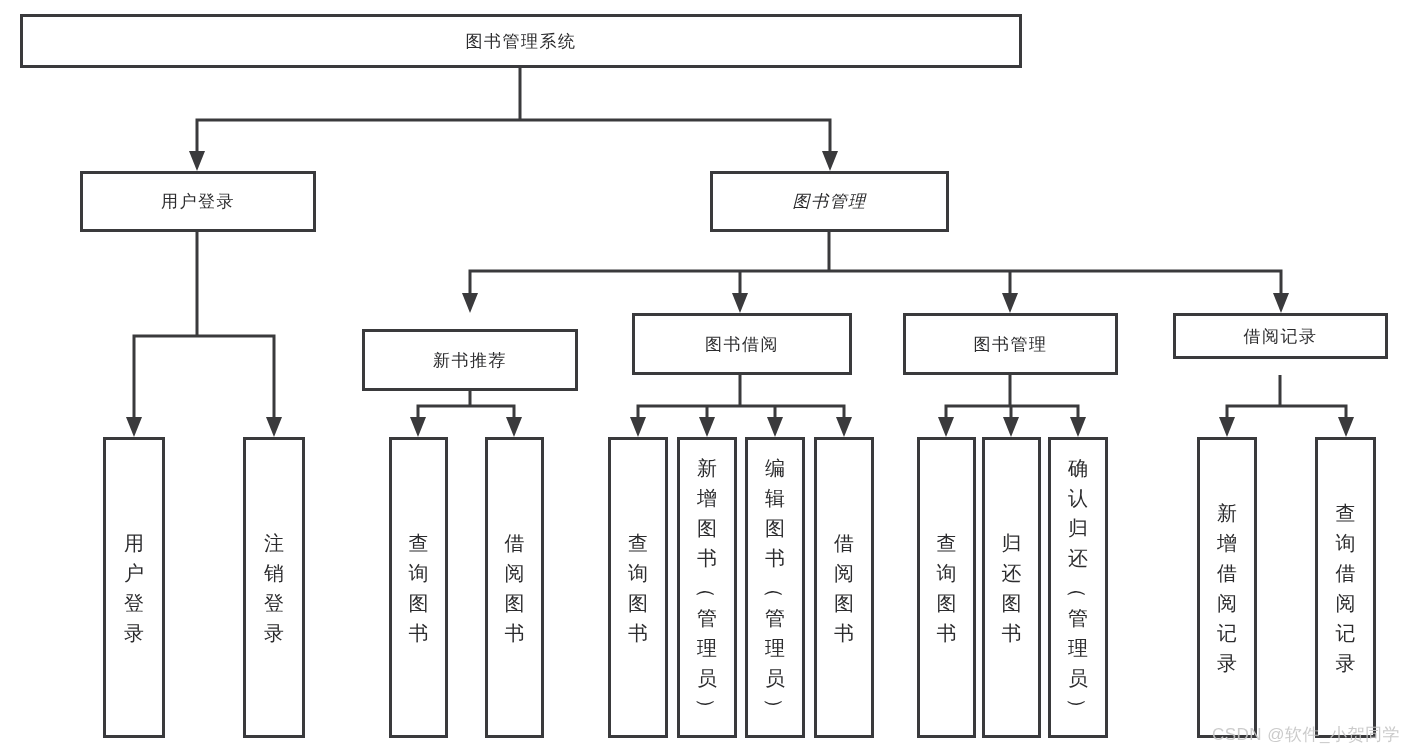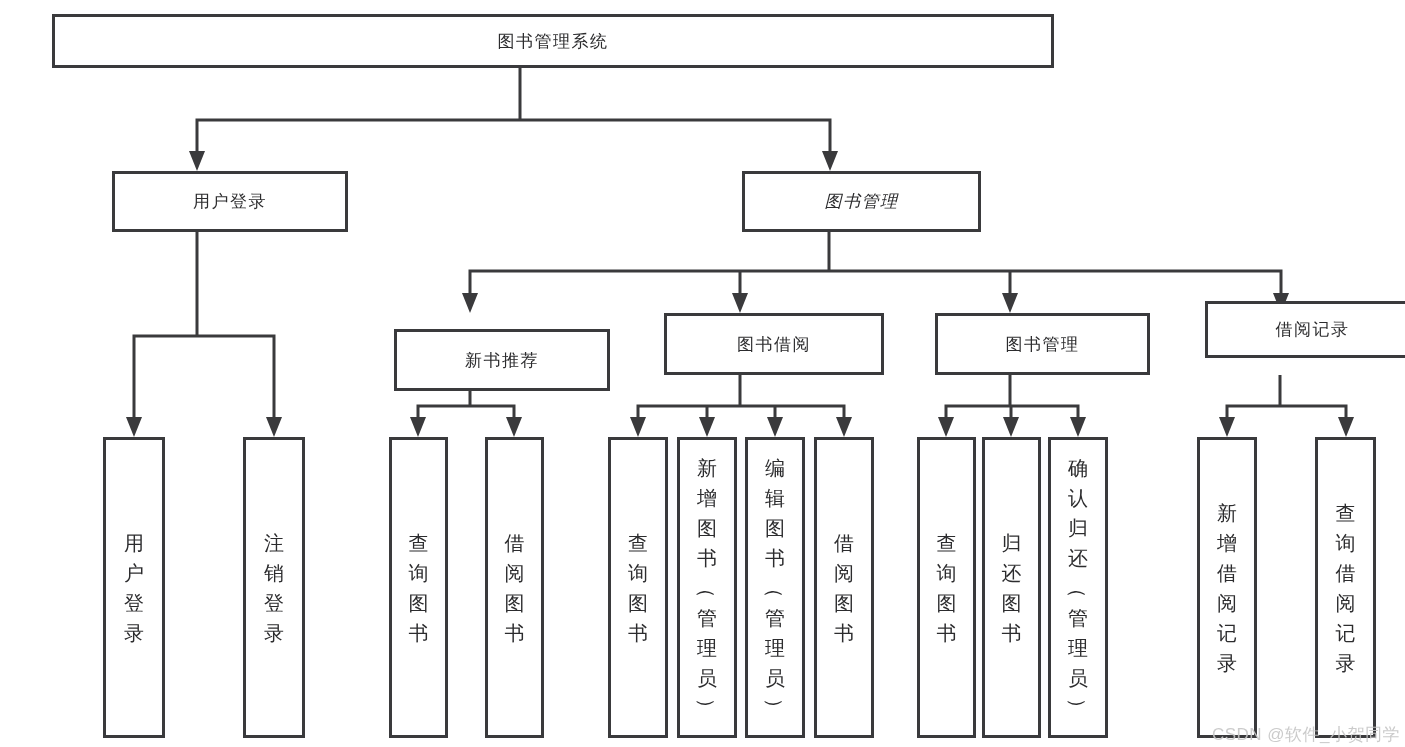--- a/index.html
+++ b/index.html
@@ -9,21 +9,21 @@
     font-family:"Liberation Sans", sans-serif;
   }
   .connectors { position:absolute; left:0; top:0; z-index:1; }
   .box {
     position:absolute; z-index:2; box-sizing:border-box;
     background:var(--fill,#ffffff);
     border:3px solid var(--line,#3a3a3c);
     color:var(--text,#2c2c2e);
     display:flex; align-items:center; justify-content:center;
   }
-  .hbox { font-size:17px; letter-spacing:1.5px; font-weight:500;margin-left:32px; }
+  .hbox { font-size:17px; letter-spacing:1.5px; font-weight:500; }
   .vbox { flex-direction:column; font-size:20px; font-weight:500; }
   .vbox span { display:block; height:30px; line-height:30px; text-align:center; }
   .vbox span.rot { transform:rotate(90deg); }
   .watermark {
     position:absolute; right:5px; bottom:1px; z-index:6;
     font-size:17px; letter-spacing:0.5px;
     color:var(--wm,#c6c6c6); opacity:0.9;
   }
 </style>
 </head>
@@ -65,21 +65,21 @@
   </svg>
 
   <div class="box hbox" style="left:20px; top:14px; width:1002px; height:54px;">图书管理系统</div>
 
   <div class="box hbox" style="left:80px; top:171px; width:236px; height:61px;">用户登录</div>
   <div class="box hbox" style="left:710px; top:171px; width:239px; height:61px;font-style:italic;">图书管理</div>
 
   <div class="box hbox" style="left:362px; top:329px; width:216px; height:62px;">新书推荐</div>
   <div class="box hbox" style="left:632px; top:313px; width:220px; height:62px;font-family:Liberation Mono, monospace;">图书借阅</div>
   <div class="box hbox" style="left:903px; top:313px; width:215px; height:62px;">图书管理</div>
-  <div class="box hbox" style="left:1173px; top:301px; width:215px; height:57px;">借阅记录</div>
+  <div class="box hbox" style="left:1173px; top:313px; width:215px; height:46px;">借阅记录</div>
 
   <div class="box vbox" style="left:103px; top:437px; width:62px; height:301px;">
       <span>用</span>
       <span>户</span>
       <span>登</span>
       <span>录</span>
     </div>
   <div class="box vbox" style="left:243px; top:437px; width:62px; height:301px;">
       <span>注</span>
       <span>销</span>

